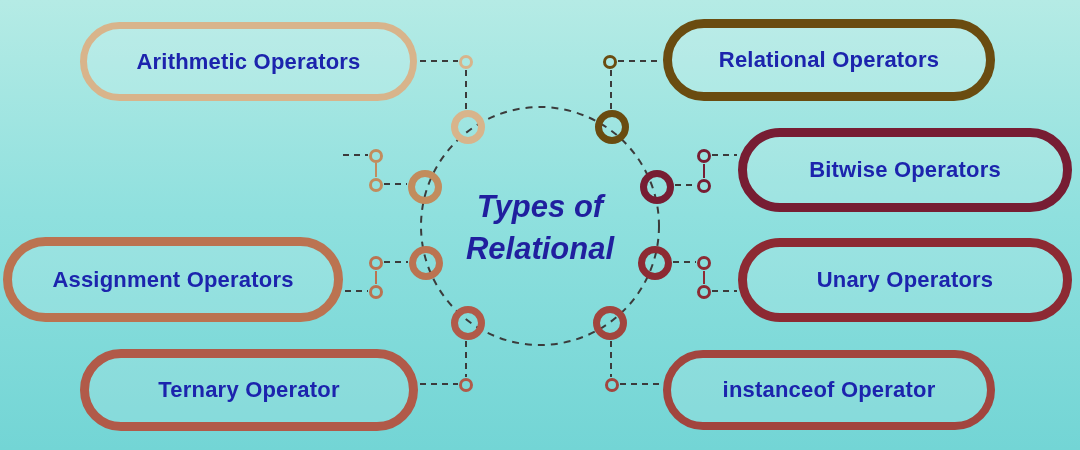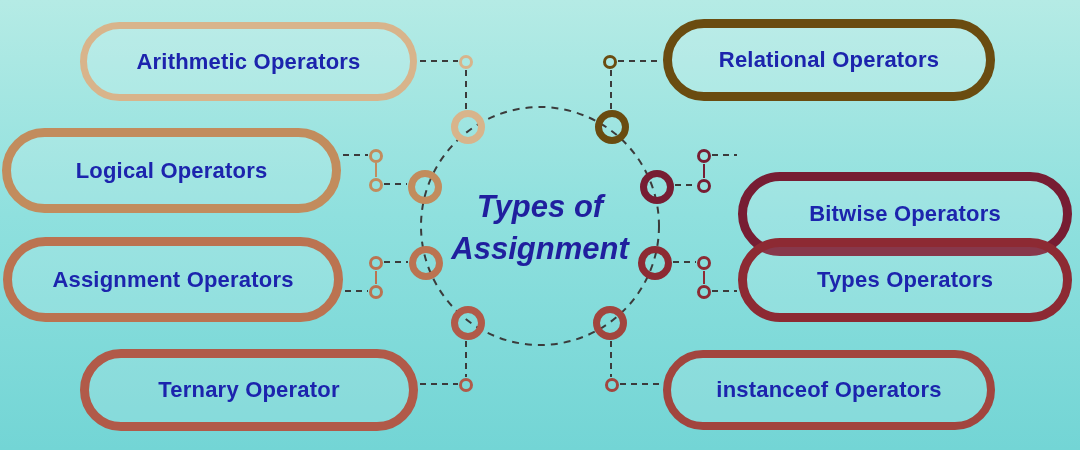--- a/index.html
+++ b/index.html
@@ -102,46 +102,43 @@
 <body style="--dash: #3b3b3b;">
 
 <div class="stage">
 
   <svg class="hub" width="1080" height="450">
     <circle cx="540" cy="226" r="119"></circle>
   </svg>
 
   <div class="title">
     <span>Types of</span>
-    <span>Assignment</span>
+    <span>Relational</span>
   </div>
 
   <div class="pill" id="p-arithmetic" style="border-color: rgb(216, 180, 139);">
     <span class="label">Arithmetic Operators</span>
-  </div>
-  <div class="pill" id="p-logical" style="border-color: rgb(194, 140, 93);">
-    <span class="label">Logical Operators</span>
   </div>
   <div class="pill" id="p-assignment" style="border-color: rgb(187, 115, 81);">
     <span class="label">Assignment Operators</span>
   </div>
   <div class="pill" id="p-ternary" style="border-color: rgb(177, 90, 73);">
     <span class="label">Ternary Operator</span>
   </div>
   <div class="pill" id="p-relational" style="border-color: rgb(106, 76, 16); justify-content: center;">
     <span class="label">Relational Operators</span>
   </div>
-  <div class="pill" id="p-bitwise" style="border-color: rgb(119, 29, 51); margin-top: 44px;">
+  <div class="pill" id="p-bitwise" style="border-color: rgb(119, 29, 51);">
     <span class="label">Bitwise Operators</span>
   </div>
   <div class="pill" id="p-unary" style="border-color: rgb(141, 42, 51);">
-    <span class="label">Types Operators</span>
+    <span class="label">Unary Operators</span>
   </div>
   <div class="pill" id="p-instanceof" style="border-color: rgb(162, 69, 62);">
-    <span class="label">instanceof Operators</span>
+    <span class="label">instanceof Operator</span>
   </div>
 
   <div class="node" id="n-arithmetic" style="border-color: rgb(216, 180, 139);"></div>
   <div class="node" id="n-logical" style="border-color: rgb(194, 140, 93);"></div>
   <div class="node" id="n-assignment" style="border-color: rgb(187, 115, 81);"></div>
   <div class="node" id="n-ternary" style="border-color: rgb(177, 90, 73);"></div>
   <div class="node" id="n-relational" style="border-color: rgb(106, 76, 16);"></div>
   <div class="node" id="n-bitwise" style="border-color: rgb(119, 29, 51);"></div>
   <div class="node" id="n-unary" style="border-color: rgb(141, 42, 51);"></div>
   <div class="node" id="n-instanceof" style="border-color: rgb(162, 69, 62);"></div>

